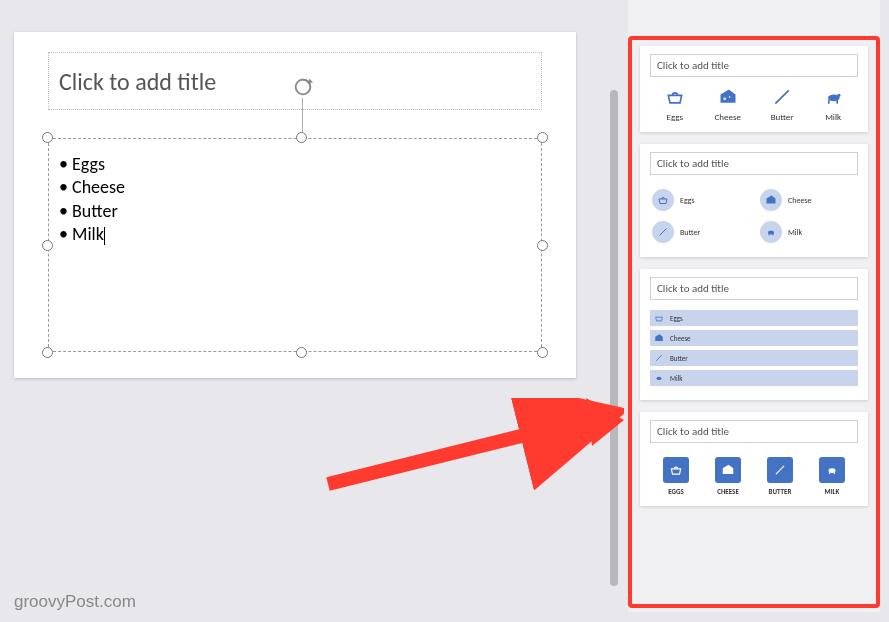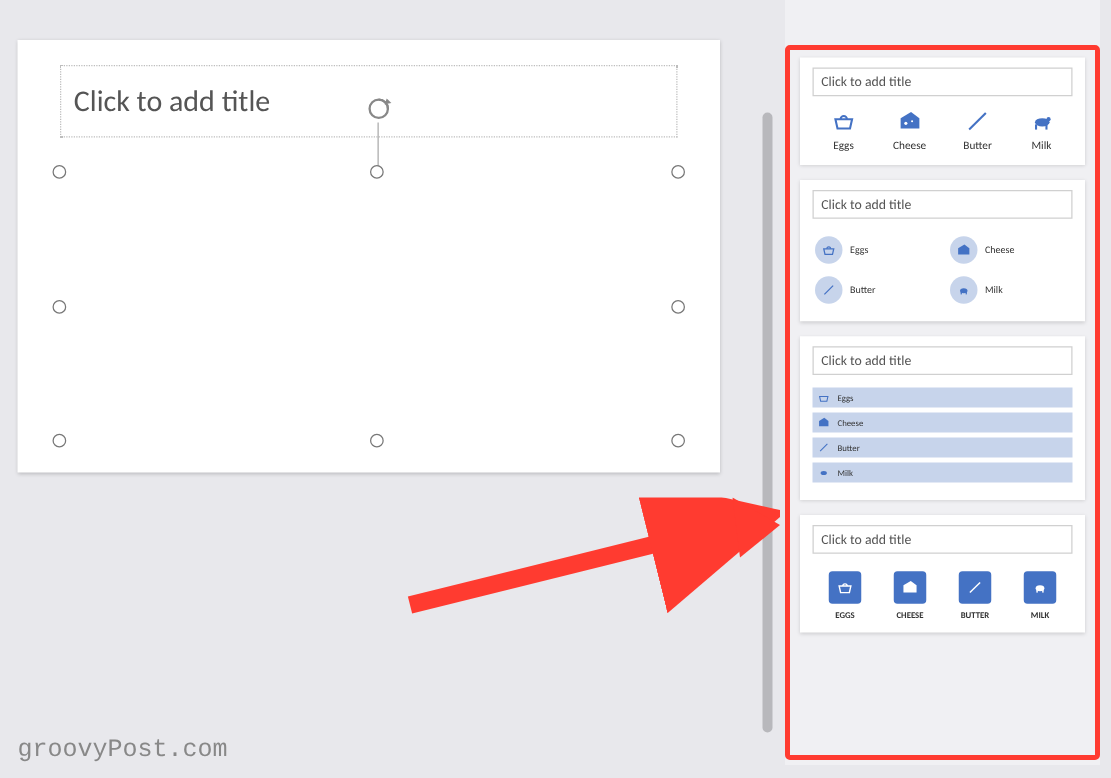--- a/index.html
+++ b/index.html
@@ -252,23 +252,23 @@
     width: 306px;
     height: 96px;
     z-index: 6;
     pointer-events: none;
   }
 
   .watermark {
     position: absolute;
     left: 14px;
     bottom: 10px;
-    font-size: 20px;
+    font-size: 17px;
     color: #888;
-    font-family: Liberation Mono, monospace;
+    font-family: Liberation Sans, sans-serif;
   }
 </style>
 </head>
 <body>
 
 <div class="partial-card">
   <div class="curve"></div>
 </div>
 
 <div class="slide-area">
@@ -279,20 +279,26 @@
 
   <div class="rotate-stem" style="left:288px; top:66px;"></div>
   <div class="rotate-handle">
     <svg viewBox="0 0 24 24" fill="none" stroke="#888" stroke-width="2">
       <circle cx="12" cy="12" r="8"></circle>
       <path d="M20 12 A8 8 0 0 0 12 4" stroke="#888"></path>
       <polygon points="19,3 23,7 17,8" fill="#888" stroke="none"></polygon>
     </svg>
   </div>
 
+  <div class="content-box">
+    <div class="bullet-line">• <span>Eggs</span></div>
+    <div class="bullet-line">• <span>Cheese</span></div>
+    <div class="bullet-line">• <span>Butter</span></div>
+    <div class="bullet-line">• <span>Milk</span><span class="cursor"></span></div>
+  </div>
 
   <div class="handle" style="left:28px;  top:100px;"></div>
   <div class="handle" style="left:282px; top:100px;"></div>
   <div class="handle" style="left:523px; top:100px;"></div>
   <div class="handle" style="left:28px;  top:208px;"></div>
   <div class="handle" style="left:523px; top:208px;"></div>
   <div class="handle" style="left:28px;  top:315px;"></div>
   <div class="handle" style="left:282px; top:315px;"></div>
   <div class="handle" style="left:523px; top:315px;"></div>
 </div>

